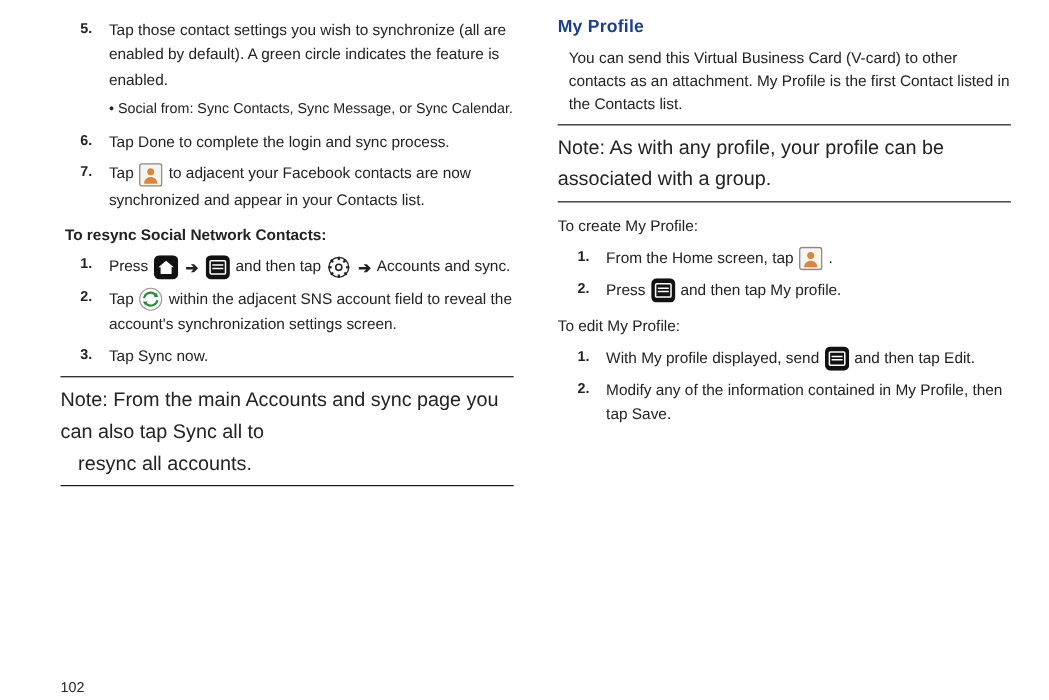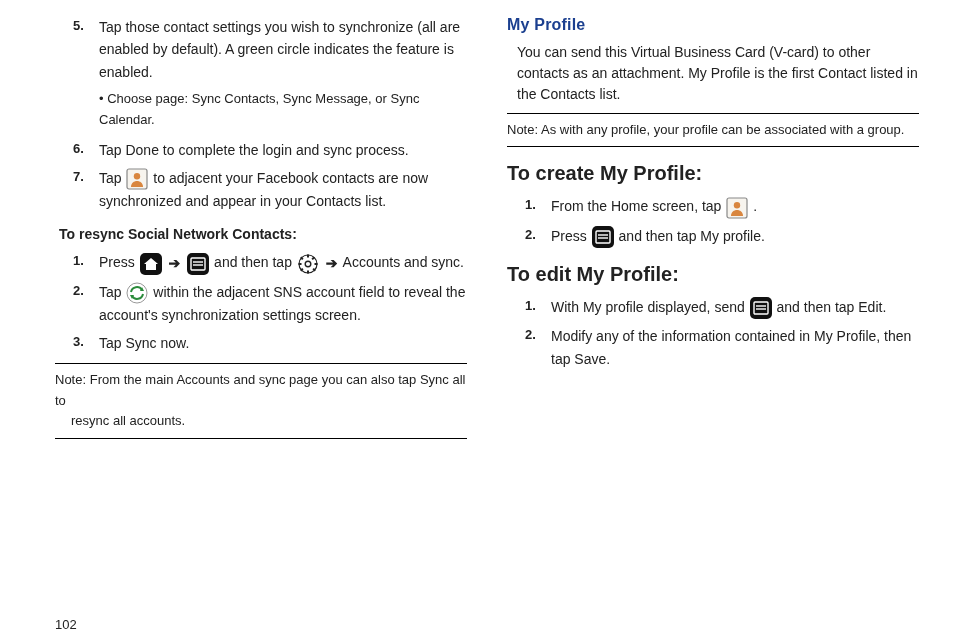--- a/index.html
+++ b/index.html
@@ -45,42 +45,42 @@
   .bullet::before {
     content: "• ";
   }
 
   .subhead {
     font-weight: 700;
     margin: 10px 0 6px 4px;
     font-size: 14px;
   }
   .subhead2 {
-    font-weight: 700;
+    font-weight: 400;
     margin: 10px 0 6px 0;
-    font-size: 20px;
+    font-size: 14px;
   }
 
   .section-title {
     color: #1b3f8f;
     font-weight: 900;
     font-size: 16px;
     margin: 0 0 4px 0;
     letter-spacing: 0.2px;
   }
   .intro {
     margin: 0 0 8px 10px;
     font-size: 14px;
     line-height: 1.5;
   }
 
   .rule-top { border-top: 1px solid #000; margin: 8px 0 4px 0; }
   .rule-bot { border-top: 1px solid #000; margin: 4px 0 10px 0; }
   .note {
-    font-size: 13px;
+    font-size: 18px;
     padding: 2px 0 2px 0;
   }
   .note .indent {
     display: block;
     margin-left: 16px;
   }
 
   b { font-weight: 400; }
 
   
@@ -162,21 +162,21 @@
 <div class="page">
 
   <div class="col col-left">
 
     <div class="step">
       <div class="num">5.</div>
       <div class="txt">Tap those contact settings you wish to synchronize (all are enabled by default). A green circle indicates the feature is enabled.</div>
     </div>
 
     <div class="bullet">
-      <span>Choose page: </span><b>Sync Contacts</b><span>, </span><b>Sync Message</b><span>, or </span><b>Sync Calendar</b><span>.</span>
+      <span>Social from: </span><b>Sync Contacts</b><span>, </span><b>Sync Message</b><span>, or </span><b>Sync Calendar</b><span>.</span>
     </div>
 
     <div class="step">
       <div class="num">6.</div>
       <div class="txt">
         <span>Tap </span><b>Done</b><span> to complete the login and sync process.</span>
       </div>
     </div>
 
     <div class="step">

